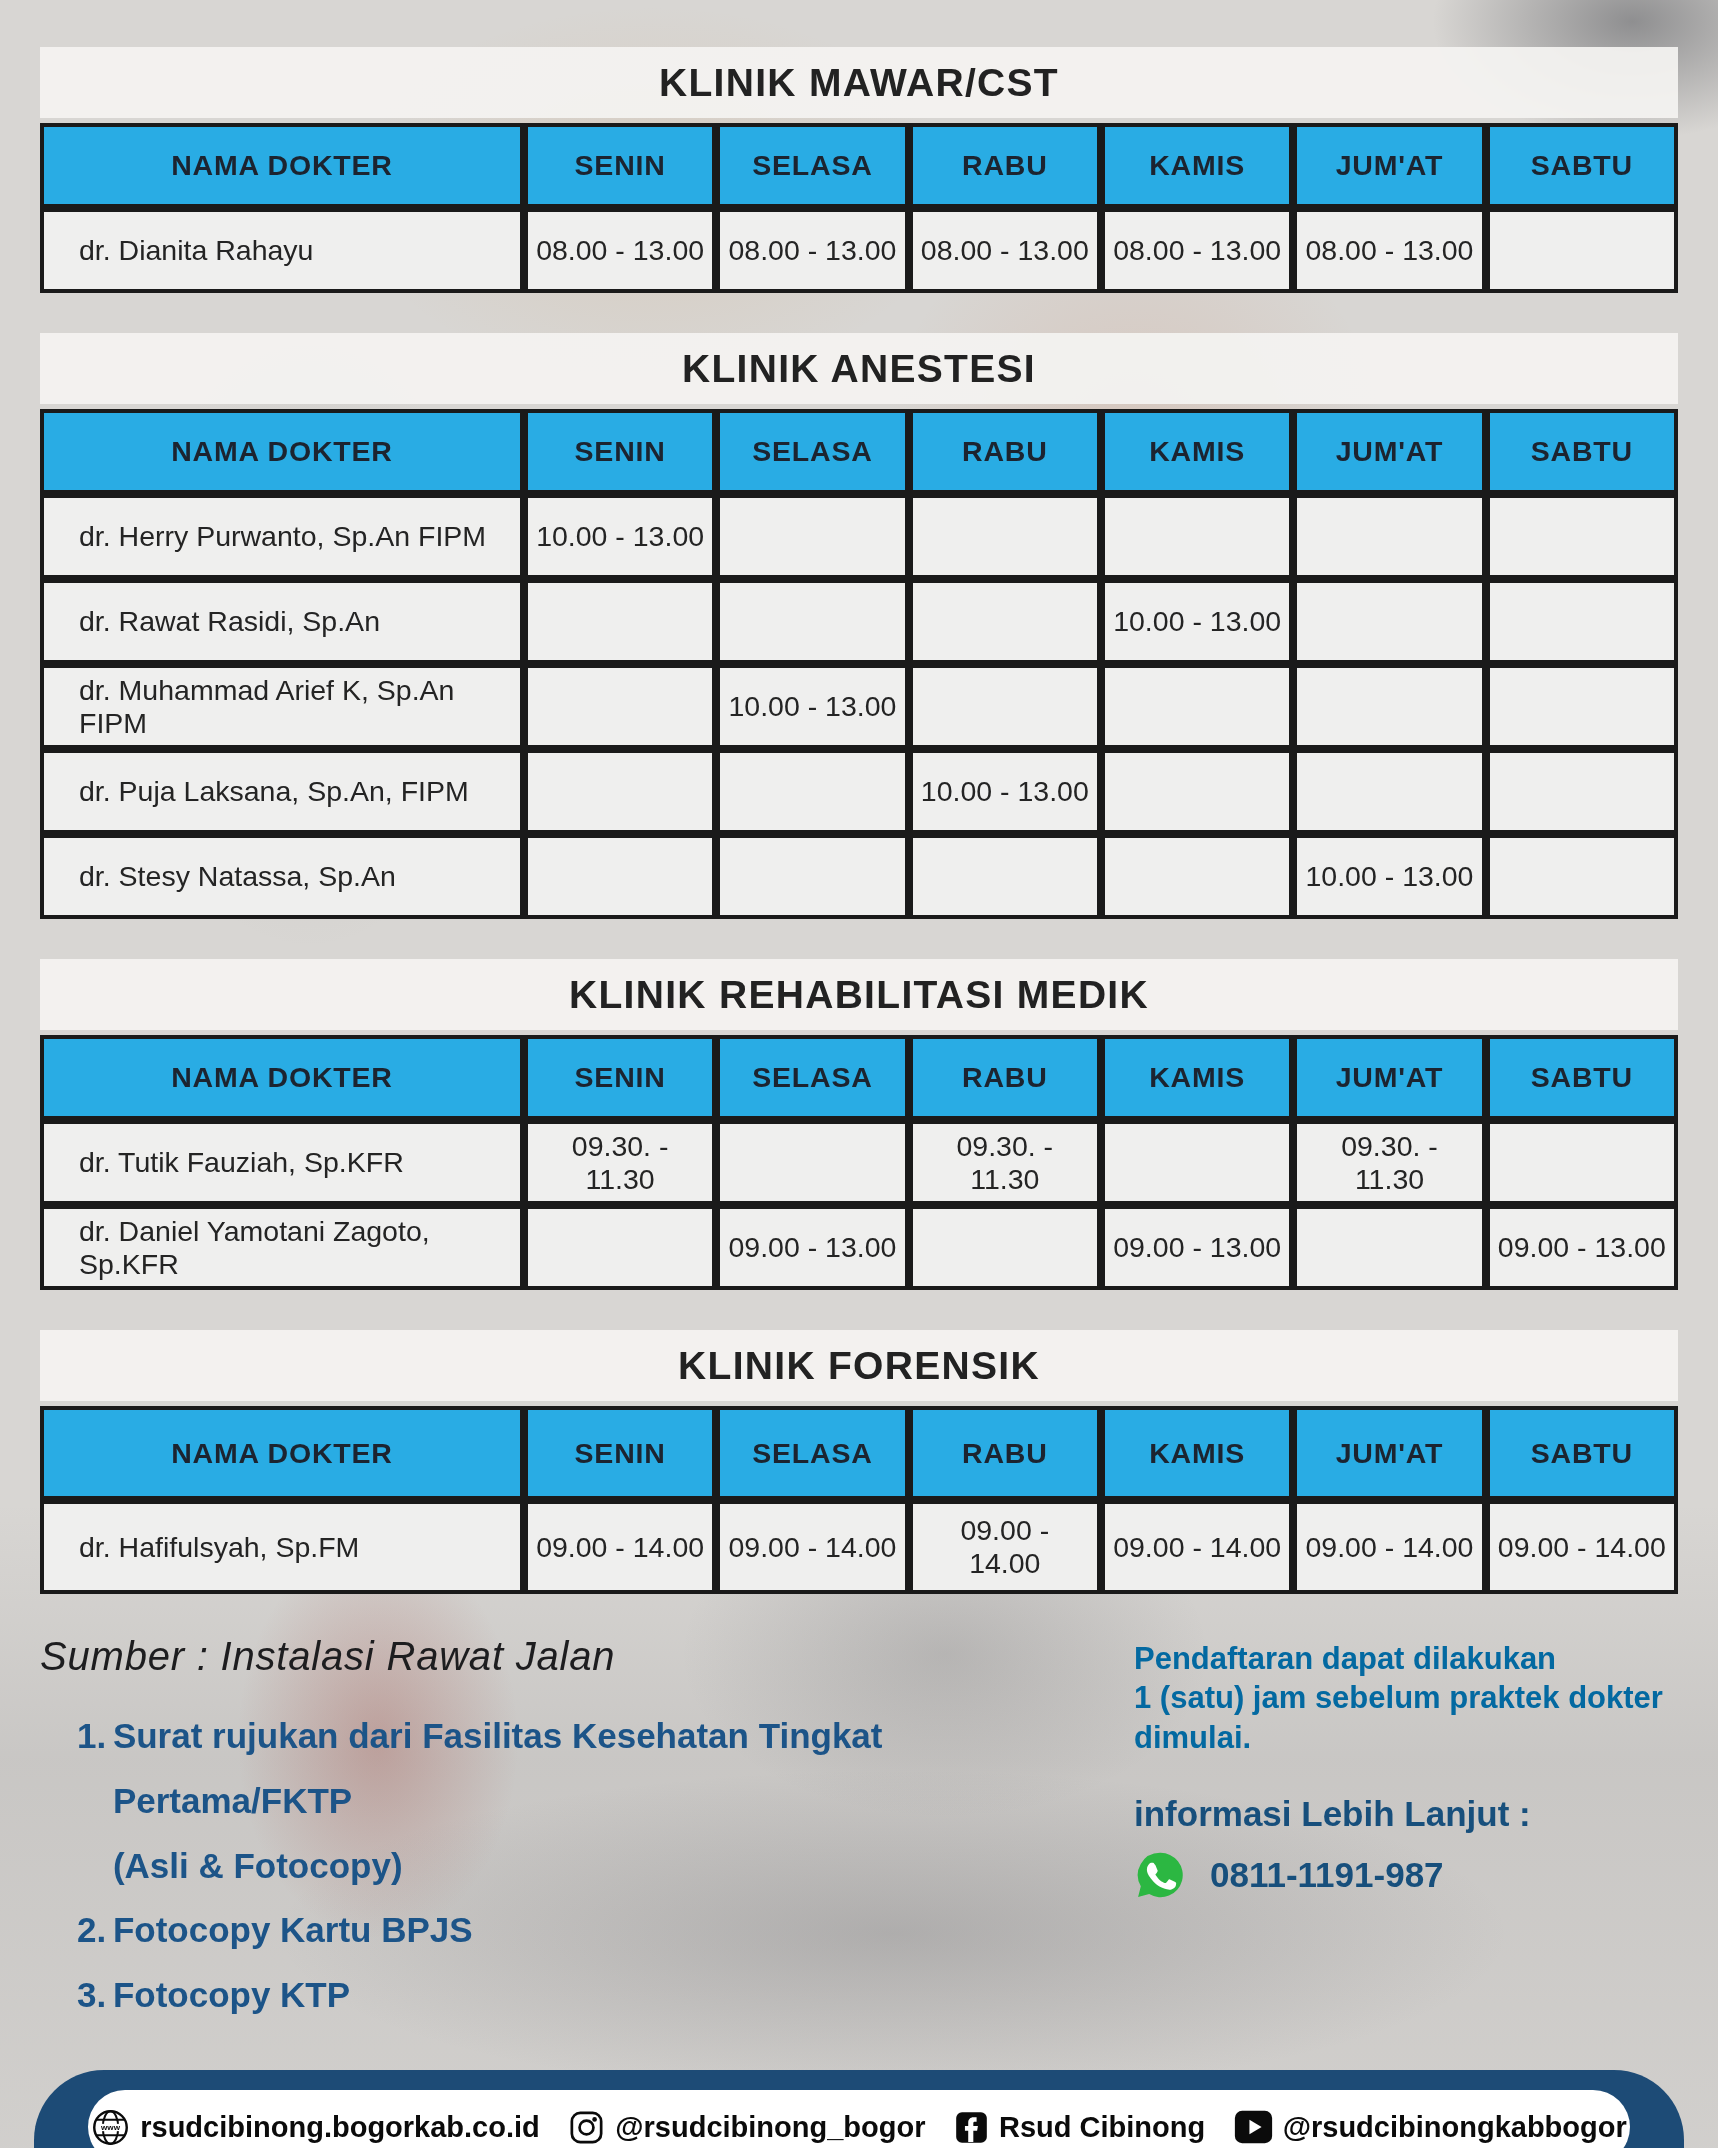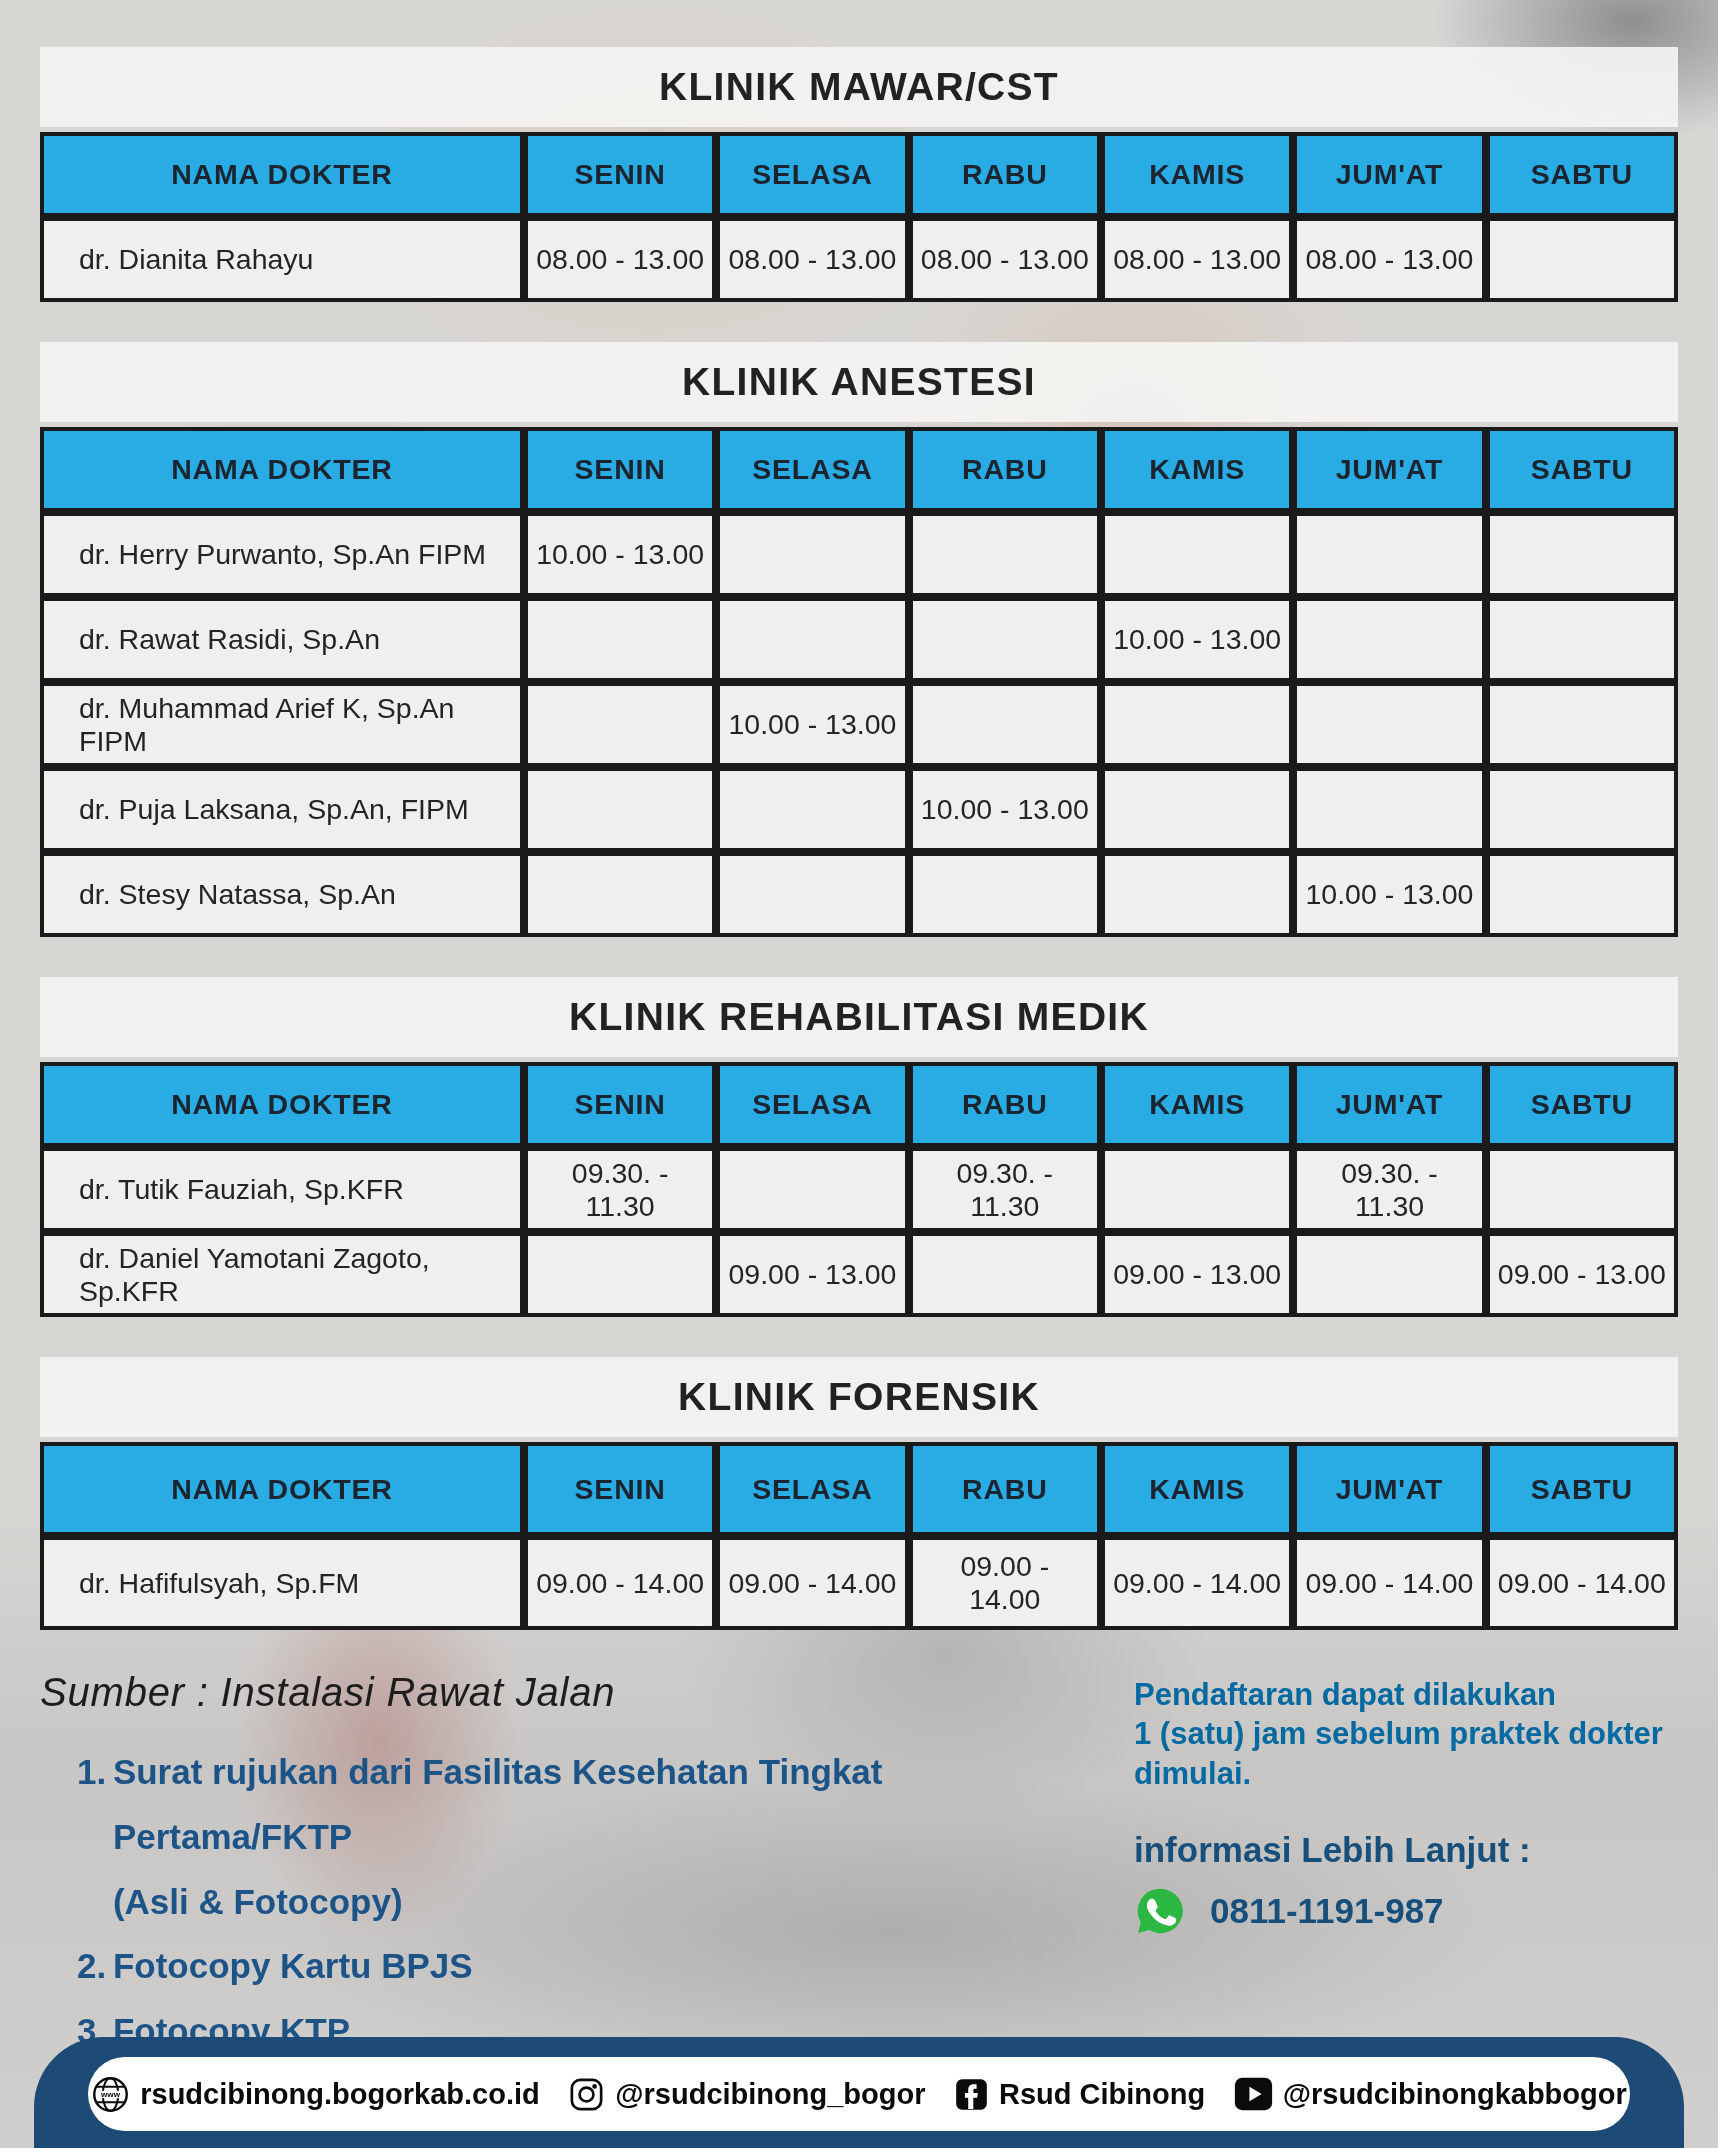--- a/index.html
+++ b/index.html
@@ -12,21 +12,21 @@
       radial-gradient(ellipse 436px 269px at 38% 9%, rgba(205,135,60,.13), transparent 70%),
       radial-gradient(ellipse 361px 361px at 66% 21%, rgba(200,105,60,.15), transparent 70%),
       radial-gradient(ellipse 269px 436px at 18% 30%, rgba(125,115,105,.12), transparent 70%),
       radial-gradient(ellipse 201px 285px at 22% 81%, rgba(150,45,35,.26), transparent 70%),
       radial-gradient(ellipse 352px 218px at 55% 77%, rgba(70,70,75,.18), transparent 75%),
       radial-gradient(ellipse 822px 218px at 52% 90%, rgba(80,80,85,.24), transparent 75%),
       linear-gradient(180deg, rgba(235,233,230,0) 70%, rgba(120,118,120,.16) 82%, rgba(160,158,158,.12) 100%);
   }
   .sec{margin:0 40px 40px;}
   .sec.first{padding-top:47px;}
-  .band{height:80px;background:rgba(244,243,241,.93);display:flex;align-items:center;justify-content:center;margin-bottom:5px;}
+  .band{height:71px;background:rgba(244,243,241,.93);display:flex;align-items:center;justify-content:center;margin-bottom:5px;}
   .band h2{margin:0;font-size:39px;font-weight:bold;letter-spacing:1.3px;color:#222;}
   .ktable{display:grid;grid-template-columns:29.2% repeat(6,1fr);gap:8px;background:#1a1a1a;border:4.2px solid #1a1a1a;}
   .cell{background:rgba(251,251,250,.95);display:flex;align-items:center;justify-content:center;
         font-size:28.5px;color:#242424;min-height:77px;white-space:pre-line;text-align:center;
         padding:3.4px 6.7px;box-sizing:border-box;}
   .cell.head{background:#29ace4;font-weight:bold;letter-spacing:0.8px;color:#1c2430;}
   .cell.name{justify-content:flex-start;text-align:left;padding-left:35px;}
   .tall .cell{min-height:86px;}
   
   .foot{display:flex;margin:22px 40px 0;}
@@ -36,21 +36,21 @@
   .bpjs-list{margin:3.4px 0 0 37px;}
   .bpjs-item{display:flex;font-size:35px;font-weight:bold;color:#1c5488;line-height:1.85;}
   .bpjs-item .num{font-weight:600;margin-right:6.7px;}
   .bpjs-item .txt{white-space:pre-line;}
   .foot-right{width:544px;padding-top:5px;}
   .note{font-size:31px;color:#0369a1;line-height:1.27;white-space:pre-line;font-weight:700;}
   .info{font-size:35px;font-weight:bold;color:#174f7c;margin-top:37px;}
   .wa{display:flex;align-items:center;gap:24px;margin-top:15px;}
   .wa-num{font-size:35px;font-weight:bold;color:#174f7c;}
   
-  .bar{position:absolute;left:34px;right:34px;bottom:0;height:111px;background:#1d4b76;border-radius:70px 70px 0 0;}
+  .bar{position:absolute;left:34px;right:34px;bottom:0;height:78px;background:#1d4b76;border-radius:70px 70px 0 0;}
   .pill{position:absolute;left:54px;right:54px;top:20px;height:74px;background:#fff;border-radius:37px;
         display:flex;align-items:center;justify-content:center;gap:28.5px;}
   .sgroup{display:flex;align-items:center;gap:10px;font-size:29px;font-weight:bold;color:#0b0b0b;white-space:nowrap;}
   svg{display:block;}
 </style>
 </head>
 <body>
 
 <section class="sec first">
   <div class="band">

